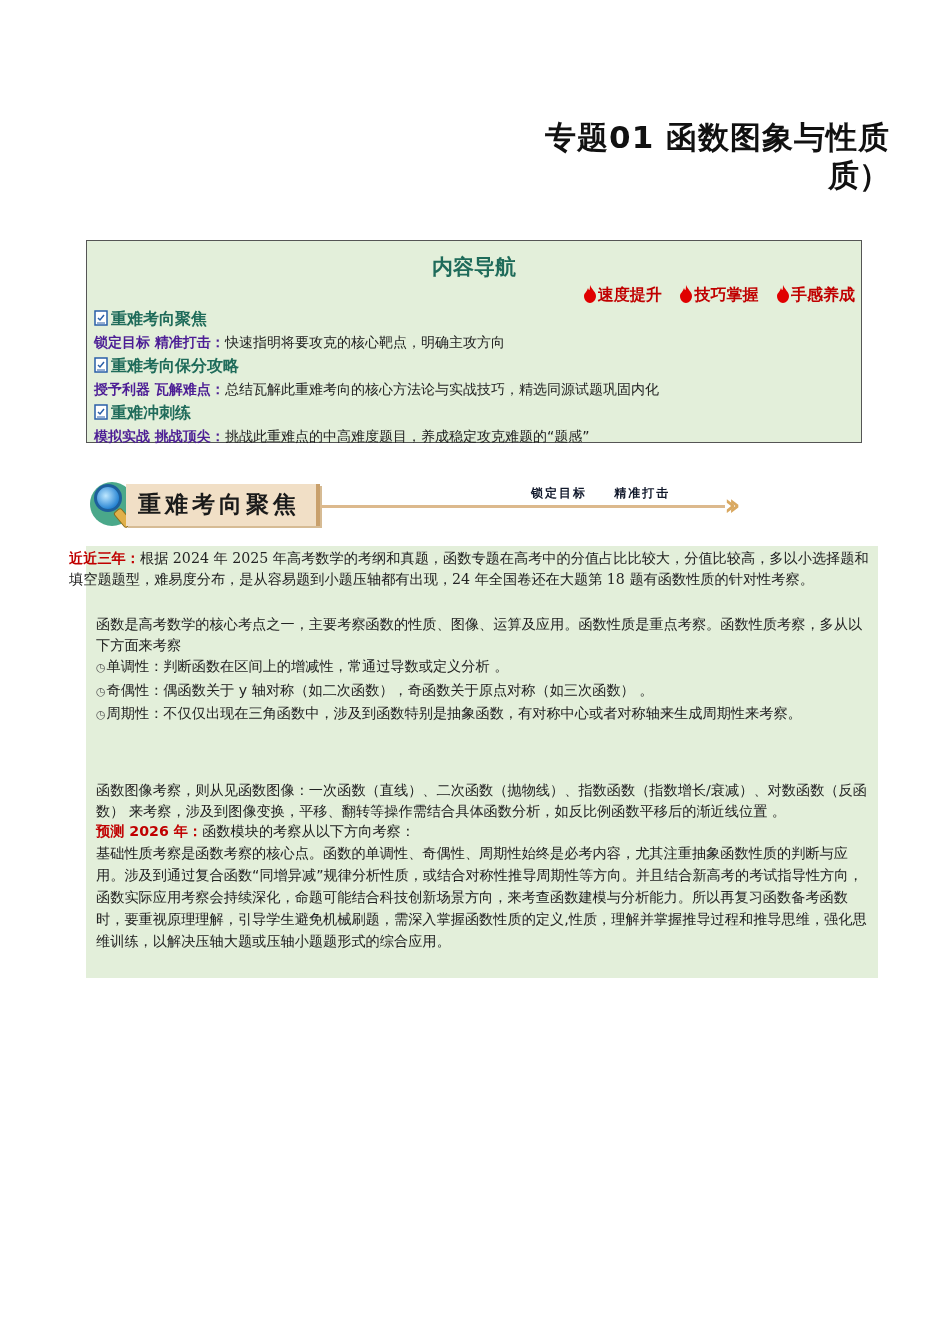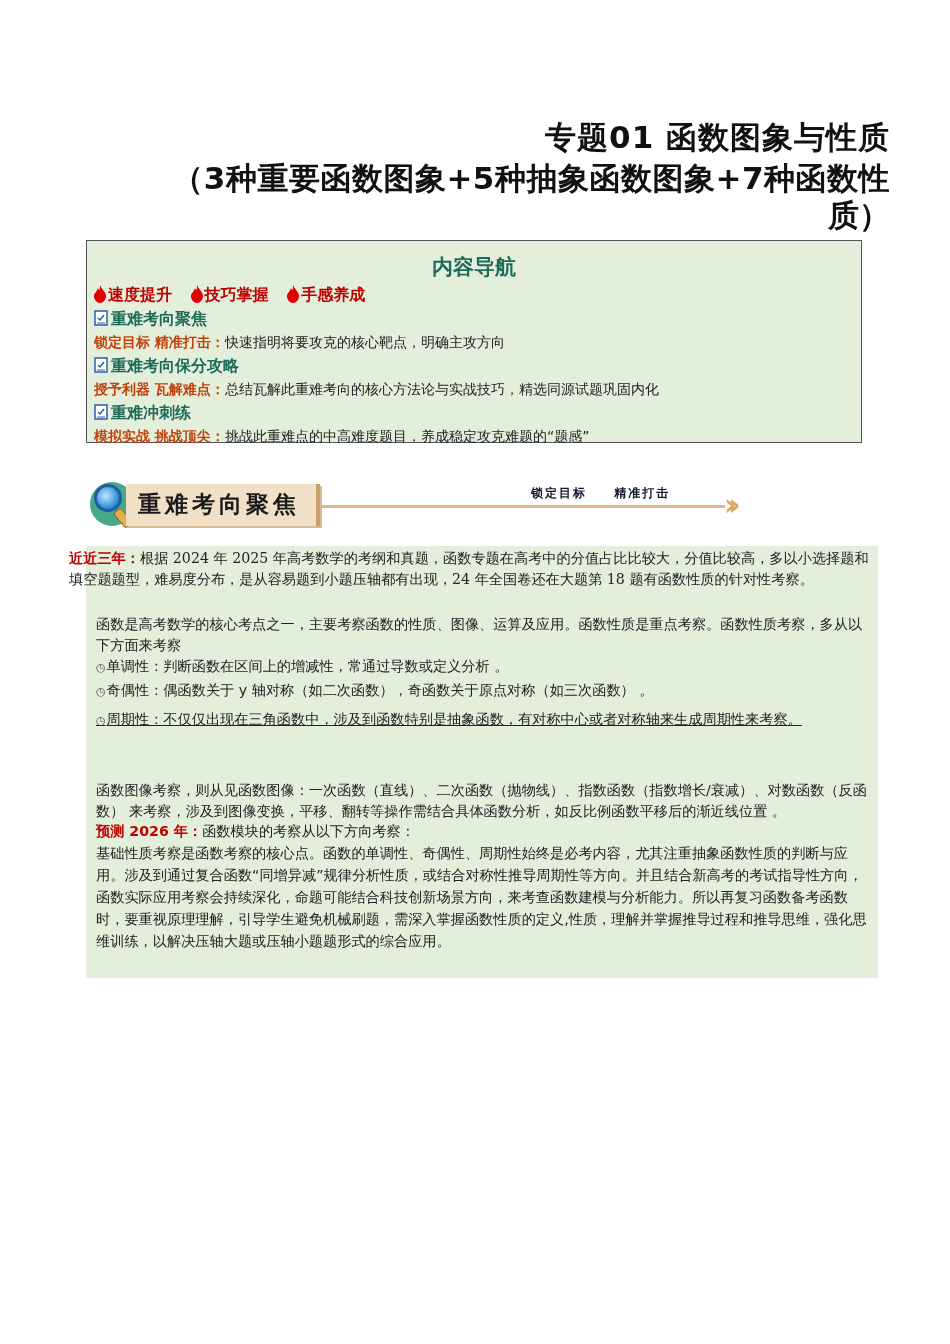--- a/index.html
+++ b/index.html
@@ -8,29 +8,29 @@
   .title-block { position: absolute; top: 116px; left: 60px; width: 830px; text-align: right;
                  font-weight: bold; color: #111; }
   .title-line1 { font-size: 31px; line-height: 42px; letter-spacing: 1px; }
   .title-line2 { font-size: 31px; line-height: 40px; letter-spacing: 0.5px; }
   .title-line3 { font-size: 31px; line-height: 34px; }
 
   .nav-box { position: absolute; top: 240px; left: 86px; width: 776px; height: 203px;
              background: #e3efda; border: 1.5px solid #555; box-sizing: border-box; }
   .nav-heading { text-align: center; font-size: 21px; font-weight: bold; color: #1f6b5a;
                  margin-top: 12px; line-height: 28px; }
-  .nav-tags { text-align: left; font-size: 16px; font-weight: bold; color: #c00000;
+  .nav-tags { text-align: right; font-size: 16px; font-weight: bold; color: #c00000;
               line-height: 24px; margin-top: 2px; }
   .nav-tag { display: inline-block; margin: 0 6px; }
   .flame { display: inline-block; width: 14px; height: 18px; vertical-align: -3px; margin-right: 1px; }
   .nav-section { padding-left: 7px; }
   .nav-sec-title { font-size: 16px; font-weight: bold; color: #1f6b5a; line-height: 22px; margin-top: 1px; }
   .doc-icon { display: inline-block; width: 14px; height: 16px; vertical-align: -2px; margin-right: 3px; }
   .nav-sec-desc { font-size: 14px; line-height: 24px; color: #222; }
-  .nav-sec-desc .red { color: #c2410c; font-weight: bold; }
+  .nav-sec-desc .red { color: #4c1d95; font-weight: bold; }
 
   .banner { position: absolute; top: 476px; left: 88px; width: 668px; height: 58px; }
   .banner-circle { position: absolute; left: 2px; top: 6px; width: 44px; height: 44px; border-radius: 50%;
                    background: #4aa88a; }
   .banner-lens { position: absolute; left: 6px; top: 8px; width: 28px; height: 28px; border-radius: 50%;
                  background: radial-gradient(circle at 40% 40%, #bfe8ff, #2a86d4 70%); border: 3px solid #1d5f9c; box-sizing: border-box; }
   .banner-handle { position: absolute; left: 30px; top: 32px; width: 8px; height: 18px; background: #e0b04a;
                    border: 1px solid #8a6a1c; transform: rotate(-40deg); border-radius: 3px; }
   .banner-scroll { position: absolute; left: 38px; top: 8px; width: 190px; height: 42px;
                    background: #f1dfc6; border-right: 4px solid #c9a06b; box-shadow: 2px 2px 0 #d6bb94; }
@@ -48,21 +48,20 @@
   .para-top .red { color: #c00000; font-weight: bold; font-family: "DejaVu Sans", sans-serif; }
   .inner { position: absolute; left: 96px; width: 776px; font-size: 14.2px; line-height: 20.5px; color: #222; }
   .inner .red { color: #c00000; font-weight: bold; }
   .clock { font-size: 11px; color: #555; margin-right: 1px; }
 </style>
 </head>
 <body>
 
 <div class="title-block">
   <div class="title-line1">专题01  函数图象与性质</div>
-  <div class="title-line2">（3种重要函数图象+5种抽象函数图象+7种函数性</div>
   <div class="title-line3">质）</div>
 </div>
 
 <div class="nav-box">
   <div class="nav-heading">内容导航</div>
   <div class="nav-tags">
     <span class="nav-tag">
       <svg class="flame" viewBox="0 0 14 18">
           <path d="M7 0 C9 5 13 7 13 11 C13 15 10 18 7 18 C4 18 1 15 1 11 C1 8 4 7 5 3 C6 6 7 6 7 0Z" fill="#e00000"></path>
         </svg><span>速度提升</span>
@@ -125,20 +124,20 @@
 <div class="content"></div>
 
 <div class="para-top">
   <span class="red">近近三年：</span><span>根据 2024 年 2025 年高考数学的考纲和真题，函数专题在高考中的分值占比比较大，分值比较高，多以小选择题和填空题题型，难易度分布，是从容易题到小题压轴都有出现，24 年全国卷还在大题第 18 题有函数性质的针对性考察。</span>
 </div>
 
 <div class="inner" style="top:614px;">
   <div>函数是高考数学的核心考点之一，主要考察函数的性质、图像、运算及应用。函数性质是重点考察。函数性质考察，多从以下方面来考察</div>
   <div style="margin-top:1px;"><span class="clock">◷</span><span>单调性：判断函数在区间上的增减性，常通过导数或定义分析 。</span></div>
   <div style="margin-top:1px;"><span class="clock">◷</span><span>奇偶性：偶函数关于 y 轴对称（如二次函数），奇函数关于原点对称（如三次函数） 。</span></div>
-  <div style="margin-top:7px;text-decoration:underline;"><span class="clock">◷</span><span>周期性：不仅仅出现在三角函数中，涉及到函数特别是抽象函数，有对称中心或者对称轴来生成周期性来考察。</span></div>
+  <div style="margin-top:1px;"><span class="clock">◷</span><span>周期性：不仅仅出现在三角函数中，涉及到函数特别是抽象函数，有对称中心或者对称轴来生成周期性来考察。</span></div>
 </div>
 
 <div class="inner" style="top:756px;margin-top:24px;">
   <div>函数图像考察，则从见函数图像：一次函数（直线）、二次函数（抛物线）、指数函数（指数增长/衰减）、对数函数（反函数） 来考察，涉及到图像变换，平移、翻转等操作需结合具体函数分析，如反比例函数平移后的渐近线位置 。</div>
   <div><span class="red">预测 2026 年：</span><span>函数模块的考察从以下方向考察：</span></div>
   <div style="line-height:22px;">基础性质考察是函数考察的核心点。函数的单调性、奇偶性、周期性始终是必考内容，尤其注重抽象函数性质的判断与应用。涉及到通过复合函数“同增异减”规律分析性质，或结合对称性推导周期性等方向。并且结合新高考的考试指导性方向，函数实际应用考察会持续深化，命题可能结合科技创新场景方向，来考查函数建模与分析能力。所以再复习函数备考函数时，要重视原理理解，引导学生避免机械刷题，需深入掌握函数性质的定义,性质，理解并掌握推导过程和推导思维，强化思维训练，以解决压轴大题或压轴小题题形式的综合应用。</div>
 </div>
 
 </body></html>

